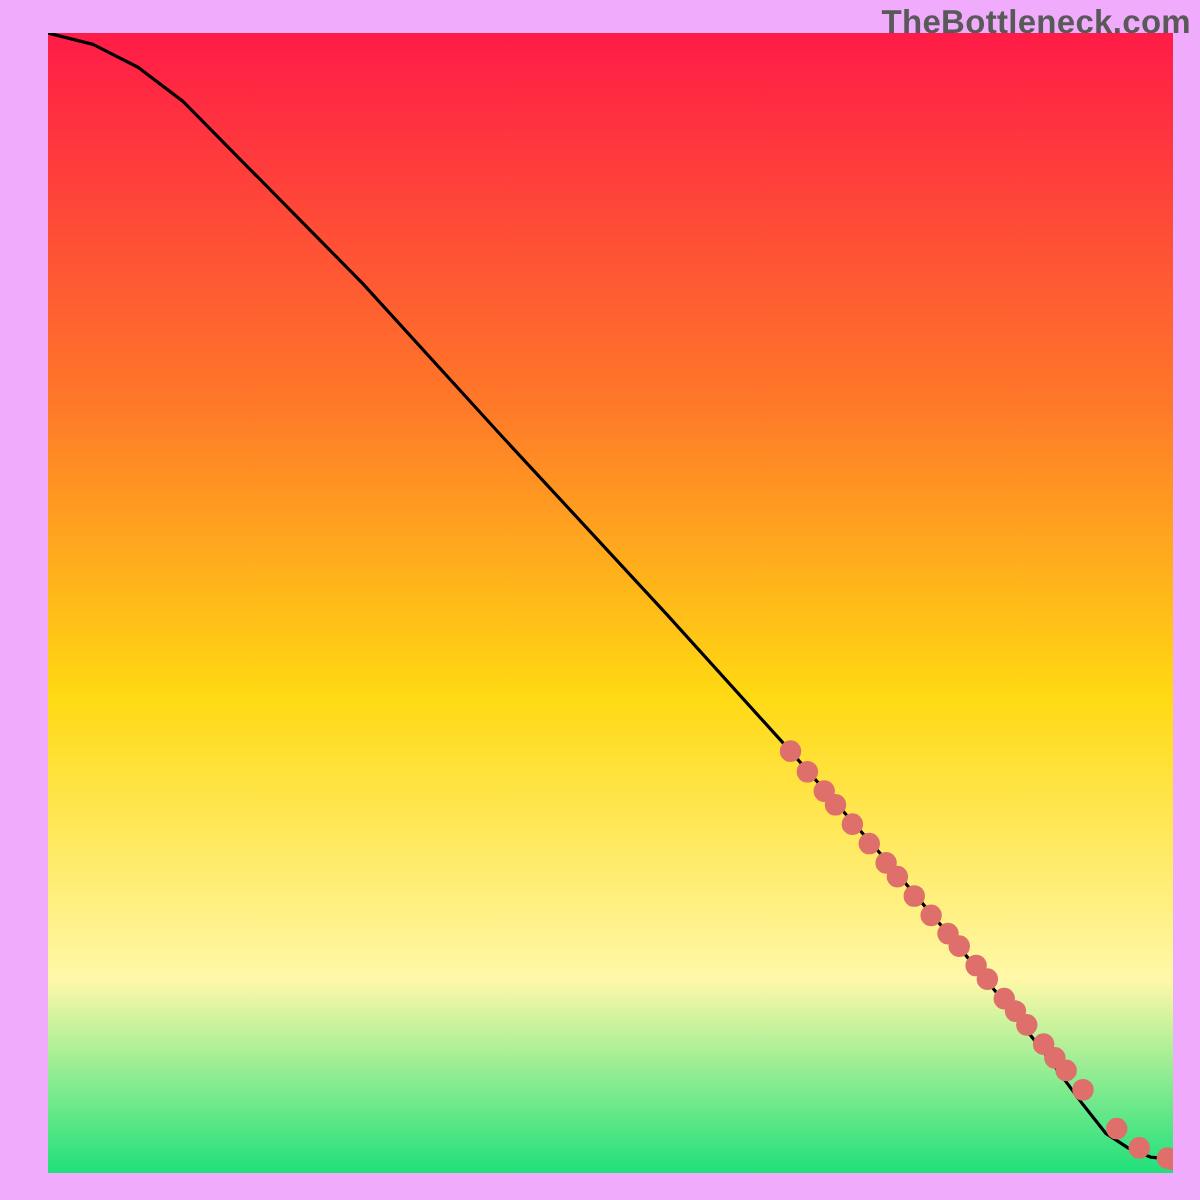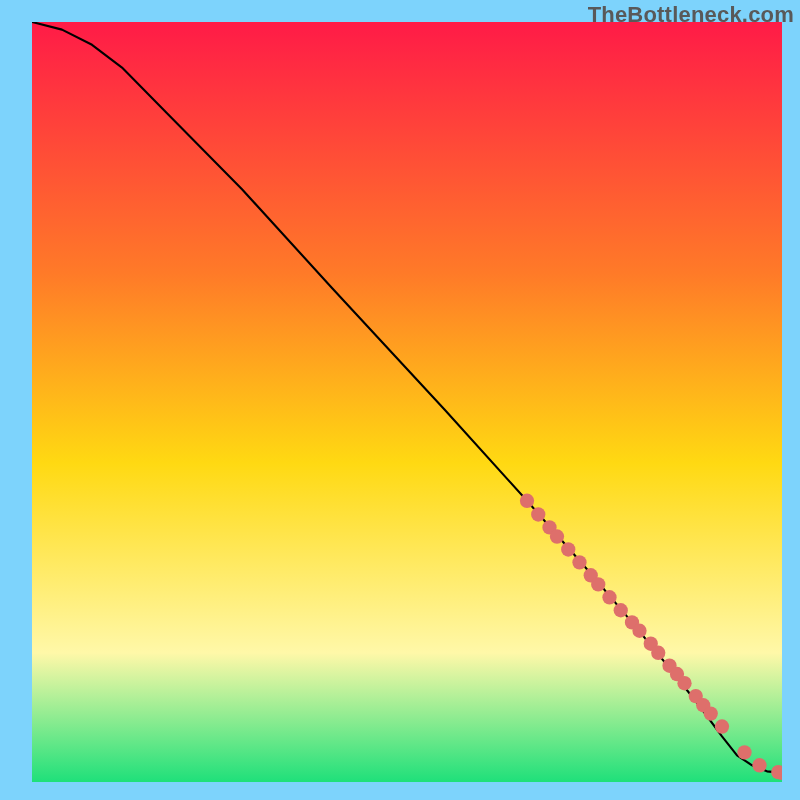--- a/index.html
+++ b/index.html
@@ -7,21 +7,21 @@
     padding: 0;
     width: 800px;
     height: 800px;
     background: #000;
     overflow: hidden;
   }
   .stage {
     position: relative;
     width: 800px;
     height: 800px;
-    background: #7dd3fc;
+    background: #f0abfc;
   }
   .watermark {
     position: absolute;
     top: 2px;
     right: 6px;
     font-family: Arial, Helvetica, sans-serif;
     font-size: 22px;
     font-weight: 600;
     color: #595959;
     letter-spacing: 0.2px;

